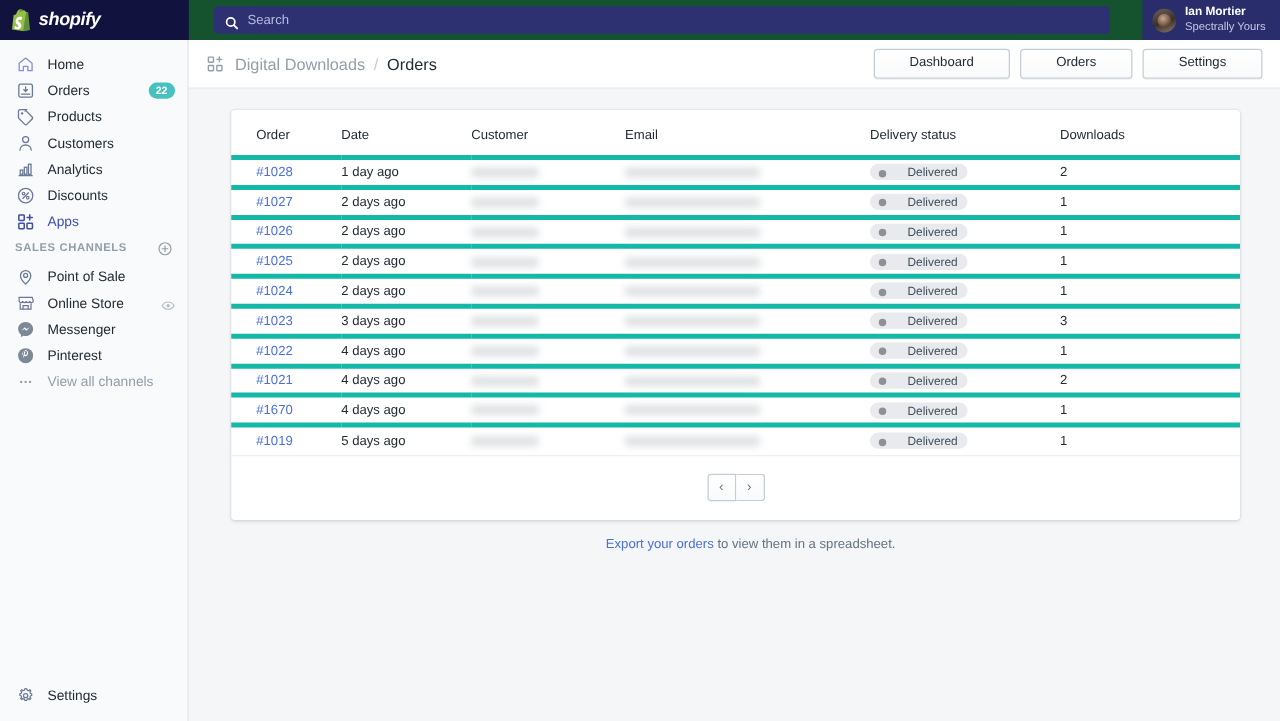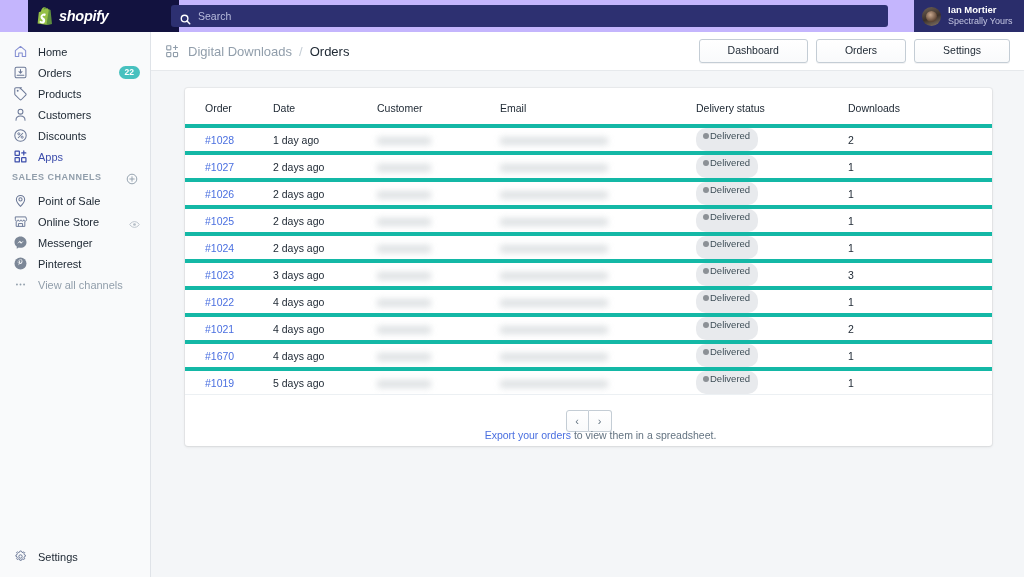--- a/index.html
+++ b/index.html
@@ -8,24 +8,23 @@
     font-family: "Liberation Sans", sans-serif;
     background: #f4f6f8;
     overflow: hidden;
   }
   .app { position: relative; width: 1024px; height: 577px; }
 
   
   .topbar {
     position: absolute; top: 0; left: 0;
     width: 1024px; height: 32px;
-    background: #c4b5fd;
+    background: #14532d;
     display: flex; align-items: center;
     z-index: 20;
-    padding-left: 28px;
   }
   .logo-zone {
     width: 151px; height: 32px;
     background: #12123f;
     display: flex; align-items: center; gap: 6px;
     padding-left: 9px;
   }
   .logo-bag { width: 16px; height: 18px; position: relative; }
   .logo-bag svg { display:block; }
   .logo-word {
@@ -165,24 +164,24 @@
   .order-link { color: #4a6fe0; cursor: pointer; }
   .blurred {
     display: inline-block; height: 8px; border-radius: 2px;
     background: #d8dcdf;
     filter: blur(3px); opacity: .85;
     vertical-align: middle;
   }
   .blur-name  { width: 54px; }
   .blur-email { width: 108px; }
   .status-pill {
-    display: inline-flex; align-items: center; gap: 1px;
+    display: inline-flex; align-items: center; gap: 17px;
     background: #e8eaed; color: #3e4e57;
     font-size: 9.5px; border-radius: 10px;
-    padding: 2px 8px 10px 7px;
+    padding: 2px 8px 0 7px;
   }
   .status-dot { width: 6px; height: 6px; border-radius: 50%; background: #8c9196; flex:none; }
 
   .pager-row {
     border-top: 1px solid #ecf0f3;
     height: 52px; display: flex; align-items: center; justify-content: center;
   }
   .pager { display: flex; }
   .pbtn {
     width: 23px; height: 22px;
@@ -274,20 +273,31 @@
       <div class="nav-item">
         <span class="nav-ico">
           <svg viewBox="0 0 16 16" width="15" height="15">
             <circle cx="8" cy="5" r="2.6" fill="none" stroke="#6b7897" stroke-width="1.1"></circle>
             <path d="M3.2 14c0-2.6 2.1-4.4 4.8-4.4s4.8 1.8 4.8 4.4" fill="none" stroke="#6b7897" stroke-width="1.1" stroke-linecap="round"></path>
           </svg>
         </span>
         <span class="nav-label">Customers</span>
       </div>
 
+      <div class="nav-item">
+        <span class="nav-ico">
+          <svg viewBox="0 0 16 16" width="15" height="15">
+            <path d="M2.4 13.4h11.2" stroke="#6b7897" stroke-width="1.1" stroke-linecap="round"></path>
+            <rect x="3.4" y="8.6" width="2.2" height="3.6" fill="none" stroke="#6b7897" stroke-width="1.1"></rect>
+            <rect x="6.9" y="6.2" width="2.2" height="6" fill="none" stroke="#6b7897" stroke-width="1.1"></rect>
+            <rect x="10.4" y="3.6" width="2.2" height="8.6" fill="none" stroke="#6b7897" stroke-width="1.1"></rect>
+          </svg>
+        </span>
+        <span class="nav-label">Analytics</span>
+      </div>
 
       <div class="nav-item">
         <span class="nav-ico">
           <svg viewBox="0 0 16 16" width="15" height="15">
             <circle cx="8" cy="8" r="6.1" fill="none" stroke="#6b7897" stroke-width="1.1"></circle>
             <circle cx="6.2" cy="6.2" r="1.1" fill="none" stroke="#6b7897" stroke-width="1"></circle>
             <circle cx="9.8" cy="9.8" r="1.1" fill="none" stroke="#6b7897" stroke-width="1"></circle>
             <line x1="10.4" y1="5.6" x2="5.6" y2="10.4" stroke="#6b7897" stroke-width="1.1" stroke-linecap="round"></line>
           </svg>
         </span>

